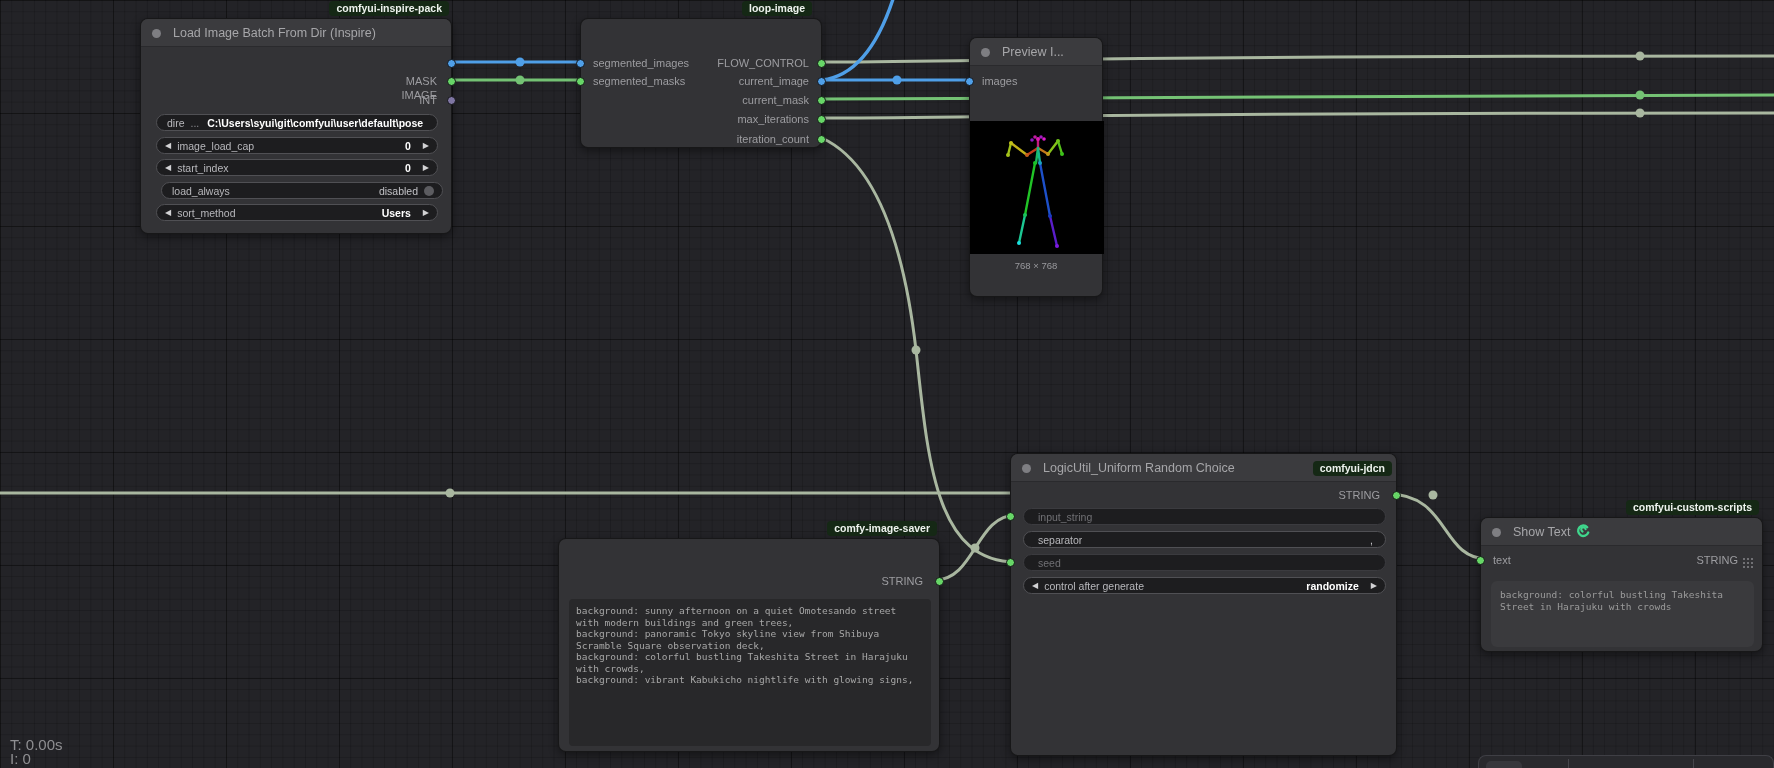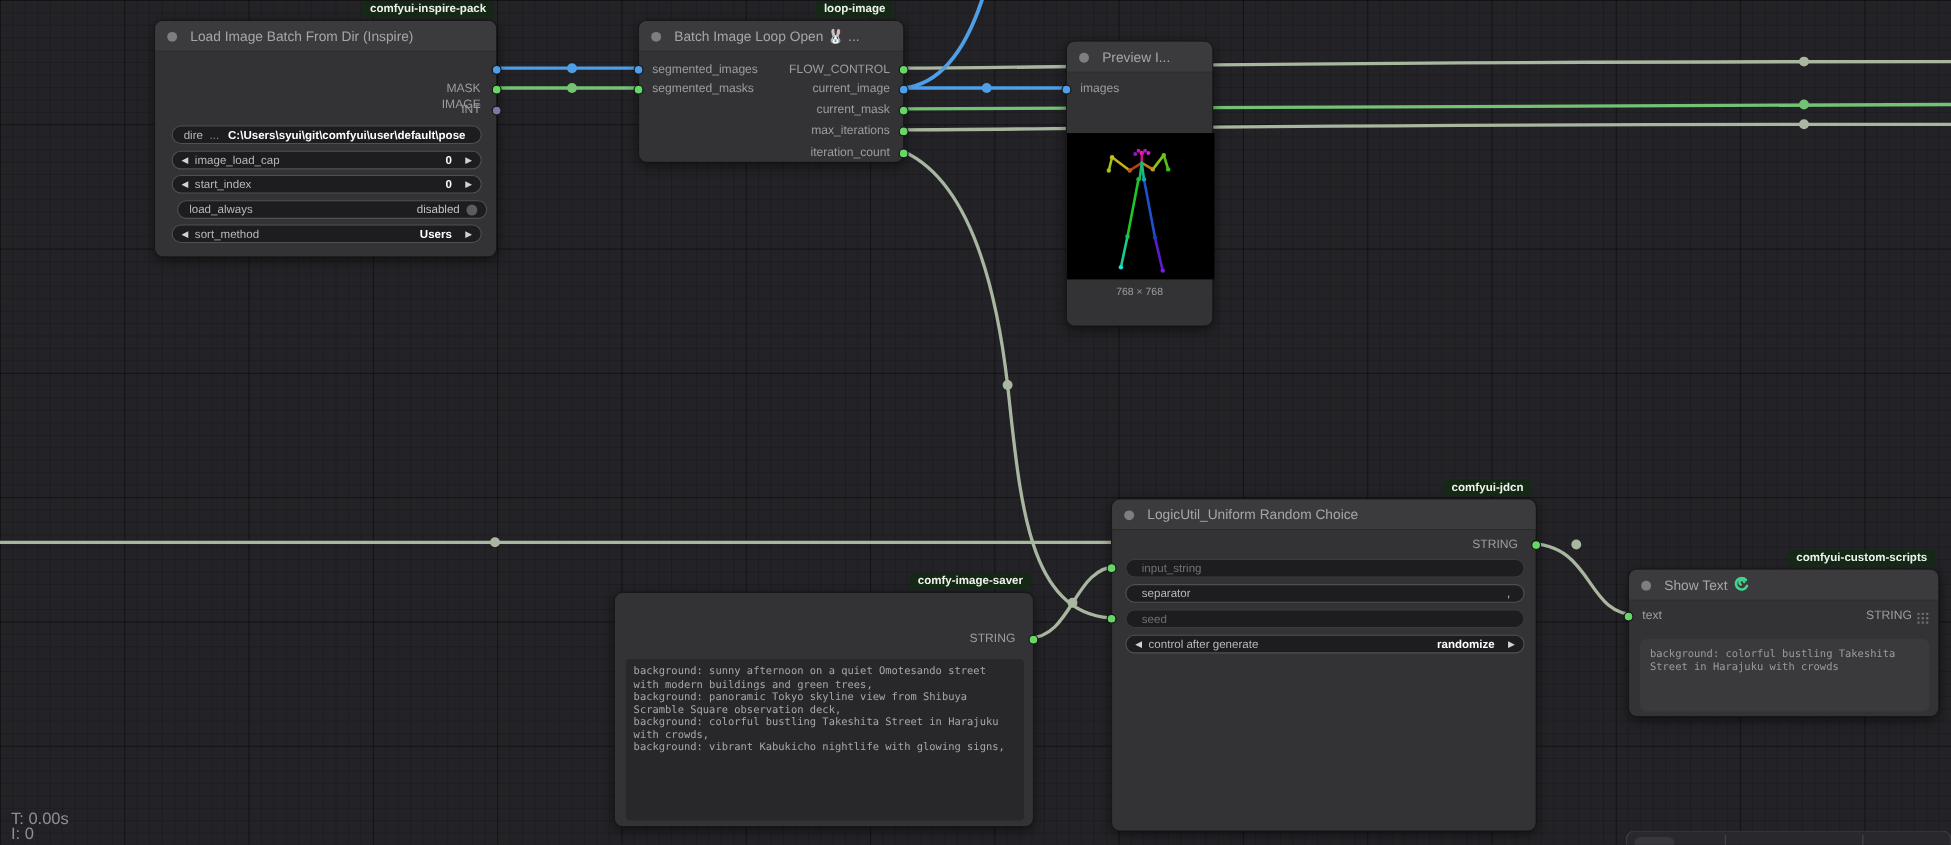--- a/index.html
+++ b/index.html
@@ -155,24 +155,20 @@
       <span class="arrow">◀</span>
       <span class="lab">sort_method</span>
       <span class="sp"></span>
       <span class="val nr">Users</span>
       <span class="arrow">▶</span>
     </div>
   </div>
 
   <div class="node" style="left:580px;top:18px;width:242px;height:130px;">
     <span class="badge" style="right:9px;">loop-image</span>
-    <div class="title">
-      <span class="collapse-dot"></span>
-      <span>Batch Image Loop Open 🐰 ...</span>
-    </div>
     <span class="port p-blue" style="left:-5px;top:39.5px;"></span>
     <span class="slot-label" style="top:35px;left:12px;">segmented_images</span>
     <span class="port p-green" style="left:-5px;top:57.5px;"></span>
     <span class="slot-label" style="top:53px;left:12px;">segmented_masks</span>
 
     <span class="slot-label out" style="top:35px;right:12px;">FLOW_CONTROL</span>
     <span class="port p-green" style="right:-5px;top:39.5px;"></span>
     <span class="slot-label out" style="top:53px;right:12px;">current_image</span>
     <span class="port p-blue" style="right:-5px;top:57.5px;"></span>
     <span class="slot-label out" style="top:72px;right:12px;">current_mask</span>
@@ -226,21 +222,21 @@
           <circle cx="49" cy="122" r="2" fill="#1ae0e0"></circle>
           <circle cx="80" cy="95" r="2" fill="#1a3bc2"></circle>
           <circle cx="87" cy="125" r="2" fill="#7e1ae0"></circle>
         </g>
       </svg>
     </div>
     <div class="res-label" style="top:222px;">768 × 768</div>
   </div>
 
   <div class="node" style="left:1010px;top:453px;width:387px;height:303px;">
-    <span class="badge" style="right:4px;">comfyui-jdcn</span>
+    <span class="badge" style="right:4px;margin-top:25px;">comfyui-jdcn</span>
     <div class="title">
       <span class="collapse-dot"></span>
       <span>LogicUtil_Uniform Random Choice</span>
     </div>
     <span class="slot-label out" style="top:32px;right:16px;">STRING</span>
     <span class="port p-green" style="right:-5px;top:36.5px;"></span>
 
     <span class="port p-green" style="left:-5px;top:58px;"></span>
     <div class="widget dim" style="left:12px;top:54px;width:363px;">
       <span class="lab" style="margin-left:6px;">input_string</span>

